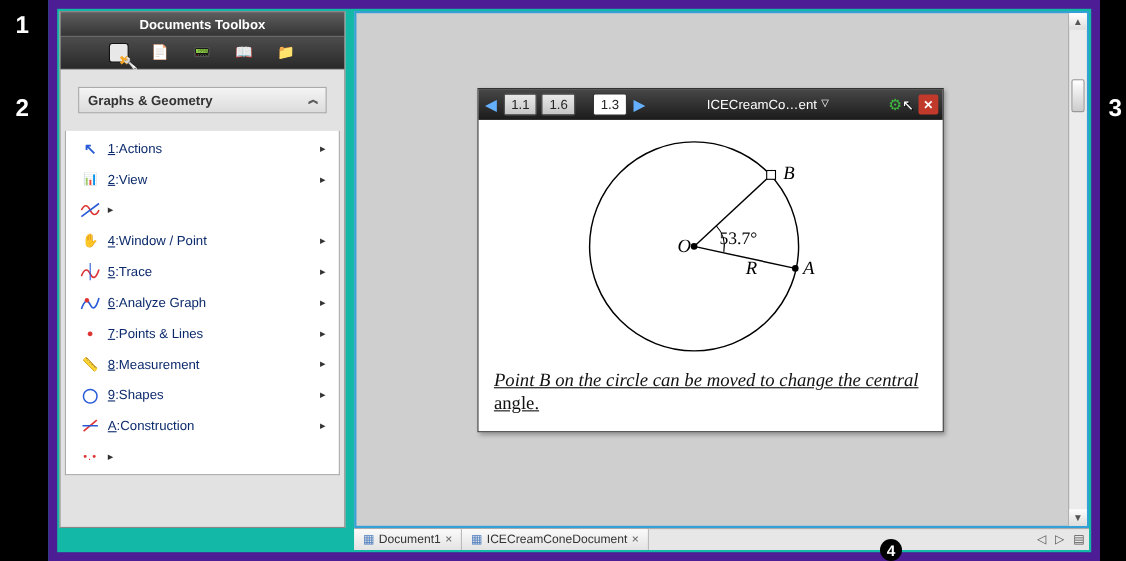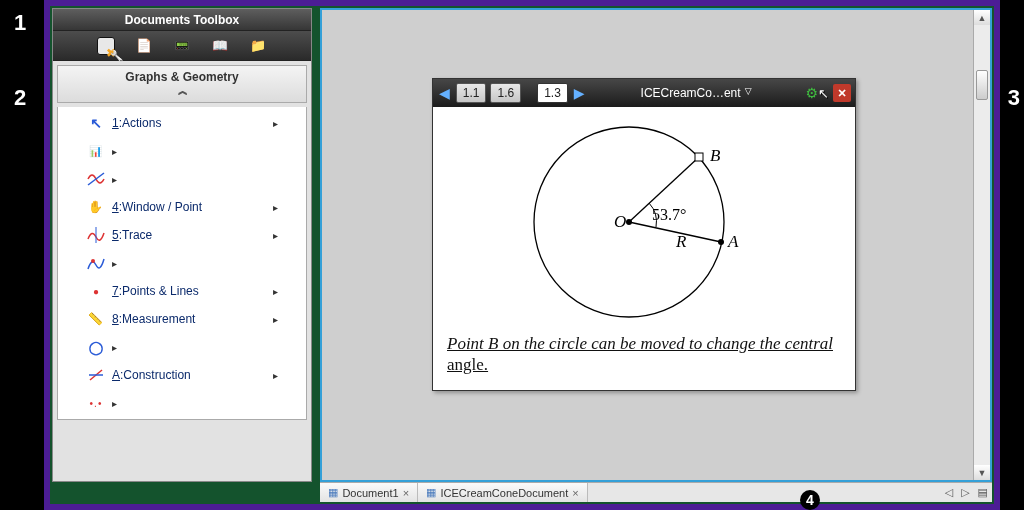--- a/index.html
+++ b/index.html
@@ -1,18 +1,18 @@
 <!DOCTYPE html>
 <html><head>
 <meta charset="utf-8">
 <style>
   * { box-sizing: border-box; margin: 0; padding: 0; }
   html, body { width: 1024px; height: 510px; overflow: hidden; font-family: Arial, sans-serif; font-size: 12px; background: #000; }
   .outer-frame { position: absolute; inset: 0; background: #000; }
-  .app-frame { position: absolute; left: 44px; top: 0; right: 24px; bottom: 0; background: #14532d; border: 6px solid #4c1d95; }
+  .app-frame { position: absolute; left: 44px; top: 0; right: 24px; bottom: 0; background: #14b8a6; border: 8px solid #4c1d95; }
 
   
   .callout { position: absolute; color: #fff; font-weight: bold; font-size: 22px; font-family: Arial, sans-serif; }
   .c1 { left: 14px; top: 10px; }
   .c2 { left: 14px; top: 85px; }
   .c3 { right: 4px; top: 85px; }
   .c4 { position:absolute; left: 800px; top: 490px; width: 20px; height: 20px; background:#000; color:#fff; border-radius:50%; display:flex; align-items:center; justify-content:center; font-weight:bold; font-size:14px; z-index:50; }
 
   
   .toolbox { position: absolute; left: 2px; top: 2px; width: 260px; bottom: 22px; background: #e2e2e2; border: 1px solid #888; }
@@ -21,25 +21,25 @@
   .toolbox-iconbar .ticon { width:18px; height:18px; display:flex; align-items:center; justify-content:center; }
   .tools-icon { position:relative; }
   .tools-icon::before { content:"✖"; color:#f5a623; font-size:12px; position:absolute; }
   .tools-icon::after { content:"🔧"; font-size:11px; position:absolute; left:4px; top:4px; filter:grayscale(1) brightness(1.3);}
   .tools-icon-wrap{ background:#e8e8e8; border:1px solid #111; border-radius:3px; padding:2px 4px;}
   .doc-icon::before{content:"📄"; font-size:13px; filter:hue-rotate(180deg);}
   .calc-icon::before{content:"📟"; font-size:13px;}
   .book-icon::before{content:"📖"; font-size:13px;}
   .folder-icon::before{content:"📁"; font-size:13px;}
 
-  .panel-header { background: linear-gradient(#f4f4f4,#dcdcdc); border:1px solid #aaa; margin:4px; padding: 4px 8px; font-weight:bold; color:#333; display:flex; justify-content:space-between; align-items:center; cursor:pointer;flex-direction:column;}
+  .panel-header { background: linear-gradient(#f4f4f4,#dcdcdc); border:1px solid #aaa; margin:16px; padding: 4px 8px; font-weight:bold; color:#333; display:flex; justify-content:space-between; align-items:center; cursor:pointer;}
   .collapse-icon { color:#555; font-size:10px; letter-spacing:-2px;}
 
   .menu-list { background:#fff; margin:0 4px 4px 4px; border:1px solid #aaa; border-top:none; padding: 2px 0; }
-  .menu-item { display:flex; align-items:center; padding: 5px 28px; cursor:pointer; position:relative; color:#0b2a6b; }
+  .menu-item { display:flex; align-items:center; padding: 5px 12px; cursor:pointer; position:relative; color:#0b2a6b; }
   .menu-item .micon { width: 20px; height:18px; margin-right:6px; display:flex; align-items:center; justify-content:center; flex-shrink:0;}
   .menu-item .mlabel { flex: 1; }
   .menu-item .mlabel .ul { text-decoration: underline; }
   .menu-item .arrow { color:#333; font-size:10px; }
 
   
   .mi-actions{color:#2a5bd7;font-size:14px;} .mi-actions::before{content:"↖";font-weight:bold;}
   .mi-view{font-size:12px;} .mi-view::before{content:"📊"; transform:scale(0.9);}
   .mi-graphtype svg{width:18px;height:16px;}
   .mi-window::before{content:"✋"; font-size:12px;}
@@ -109,20 +109,21 @@
         <span class="collapse-icon">︽</span>
       </div>
       <div class="menu-list">
         <div class="menu-item">
           <span class="micon mi-actions"></span>
           <span class="mlabel"><span class="ul">1</span>:<span>Actions</span></span>
           <span class="arrow">▸</span>
         </div>
         <div class="menu-item">
           <span class="micon mi-view"></span>
+          <span class="mlabel"><span class="ul">2</span>:<span>View</span></span>
           <span class="arrow">▸</span>
         </div>
         <div class="menu-item">
           <span class="micon mi-graphtype">
               <svg viewBox="0 0 18 16">
                 <path d="M1 8 Q5 0 9 8 T17 8" stroke="#d33" fill="none" stroke-width="1.5"></path>
                 <line x1="1" y1="14" x2="17" y2="2" stroke="#2a5bd7" stroke-width="1.5"></line>
               </svg>
             </span>
           <span class="arrow">▸</span>
@@ -142,34 +143,36 @@
           <span class="mlabel"><span class="ul">5</span>:<span>Trace</span></span>
           <span class="arrow">▸</span>
         </div>
         <div class="menu-item">
           <span class="micon mi-analyze">
               <svg viewBox="0 0 18 16">
                 <path d="M1 14 Q5 2 9 10 T17 4" stroke="#2a5bd7" fill="none" stroke-width="1.5"></path>
                 <circle cx="6" cy="6" r="2" fill="#d33"></circle>
               </svg>
             </span>
+          <span class="mlabel"><span class="ul">6</span>:<span>Analyze Graph</span></span>
           <span class="arrow">▸</span>
         </div>
         <div class="menu-item">
           <span class="micon mi-points"></span>
           <span class="mlabel"><span class="ul">7</span>:<span>Points &amp; Lines</span></span>
           <span class="arrow">▸</span>
         </div>
         <div class="menu-item">
           <span class="micon mi-meas"></span>
           <span class="mlabel"><span class="ul">8</span>:<span>Measurement</span></span>
           <span class="arrow">▸</span>
         </div>
         <div class="menu-item">
           <span class="micon mi-shapes"></span>
+          <span class="mlabel"><span class="ul">9</span>:<span>Shapes</span></span>
           <span class="arrow">▸</span>
         </div>
         <div class="menu-item">
           <span class="micon mi-constr">
               <svg viewBox="0 0 18 16">
                 <line x1="3" y1="13" x2="15" y2="3" stroke="#d33" stroke-width="1.5"></line>
                 <line x1="2" y1="8" x2="16" y2="8" stroke="#2a5bd7" stroke-width="1.5"></line>
               </svg>
             </span>
           <span class="mlabel"><span class="ul">A</span>:<span>Construction</span></span>

